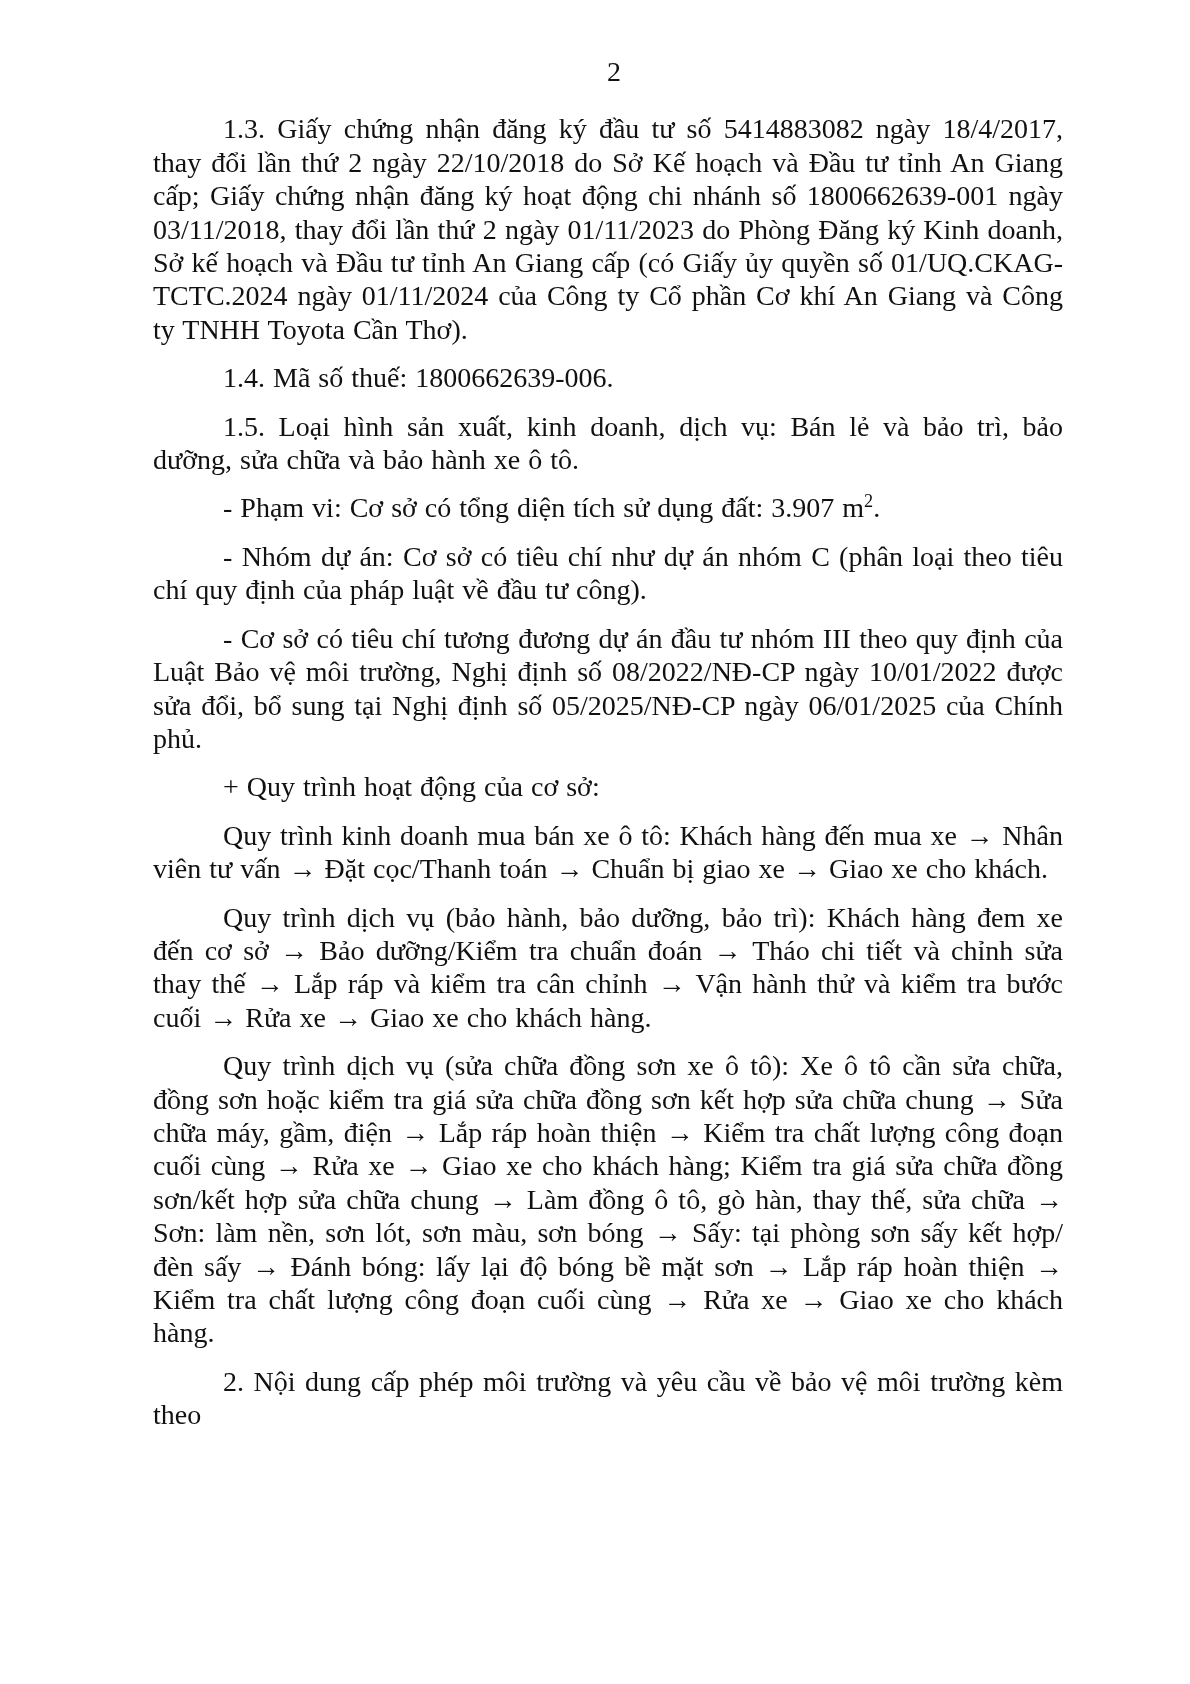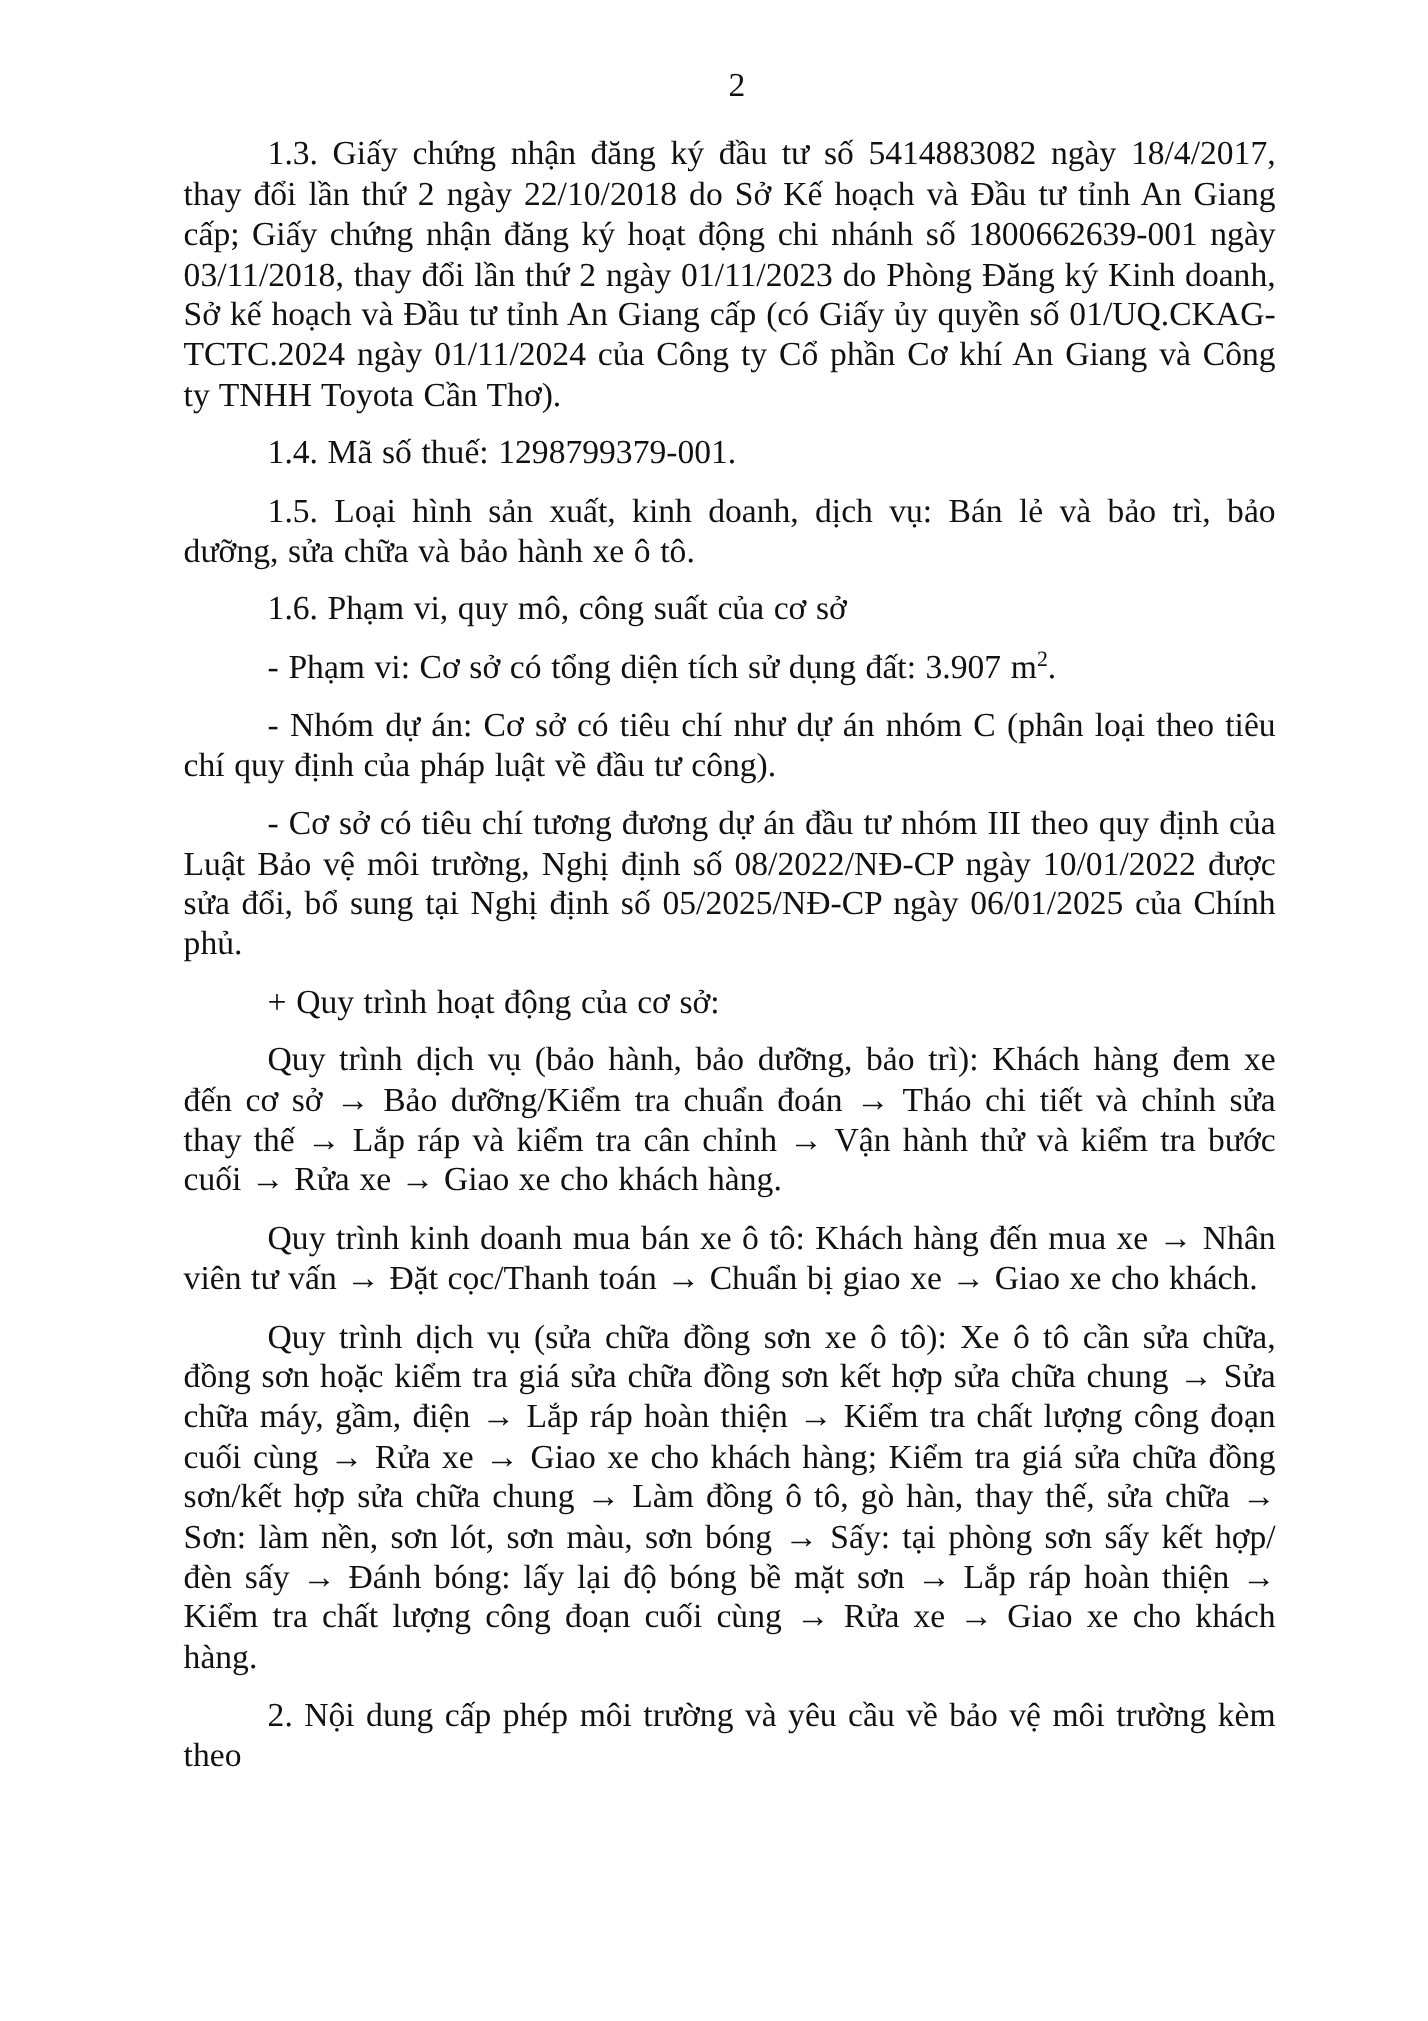--- a/index.html
+++ b/index.html
@@ -39,36 +39,35 @@
   }
 </style>
 </head>
 <body>
 
 <div class="doc-page">
   <div class="page-number">2</div>
 
   <p class="para">1.3. Giấy chứng nhận đăng ký đầu tư số 5414883082 ngày 18/4/2017, thay đổi lần thứ 2 ngày 22/10/2018 do Sở Kế hoạch và Đầu tư tỉnh An Giang cấp; Giấy chứng nhận đăng ký hoạt động chi nhánh số 1800662639-001 ngày 03/11/2018, thay đổi lần thứ 2 ngày 01/11/2023 do Phòng Đăng ký Kinh doanh, Sở kế hoạch và Đầu tư tỉnh An Giang cấp (có Giấy ủy quyền số 01/UQ.CKAG-TCTC.2024 ngày 01/11/2024 của Công ty Cổ phần Cơ khí An Giang và Công ty TNHH Toyota Cần Thơ).</p>
 
-  <p class="para">1.4. Mã số thuế: 1298799379-001.</p>
+  <p class="para">1.4. Mã số thuế: 1800662639-006.</p>
 
   <p class="para">1.5. Loại hình sản xuất, kinh doanh, dịch vụ: Bán lẻ và bảo trì, bảo dưỡng, sửa chữa và bảo hành xe ô tô.</p>
 
-  <p class="para">1.6. Phạm vi, quy mô, công suất của cơ sở</p>
 
   <p class="para"><span>- Phạm vi: Cơ sở có tổng diện tích sử dụng đất: 3.907 m</span><sup>2</sup><span>.</span></p>
 
   <p class="para">- Nhóm dự án: Cơ sở có tiêu chí như dự án nhóm C (phân loại theo tiêu chí quy định của pháp luật về đầu tư công).</p>
 
   <p class="para">- Cơ sở có tiêu chí tương đương dự án đầu tư nhóm III theo quy định của Luật Bảo vệ môi trường, Nghị định số 08/2022/NĐ-CP ngày 10/01/2022 được sửa đổi, bổ sung tại Nghị định số 05/2025/NĐ-CP ngày 06/01/2025 của Chính phủ.</p>
 
 
 
   <p class="para">+ Quy trình hoạt động của cơ sở:</p>
 
+  <p class="para">Quy trình kinh doanh mua bán xe ô tô: Khách hàng đến mua xe → Nhân viên tư vấn → Đặt cọc/Thanh toán → Chuẩn bị giao xe → Giao xe cho khách.</p>
+
   <p class="para">Quy trình dịch vụ (bảo hành, bảo dưỡng, bảo trì): Khách hàng đem xe đến cơ sở → Bảo dưỡng/Kiểm tra chuẩn đoán → Tháo chi tiết và chỉnh sửa thay thế → Lắp ráp và kiểm tra cân chỉnh → Vận hành thử và kiểm tra bước cuối → Rửa xe → Giao xe cho khách hàng.</p>
-
-  <p class="para">Quy trình kinh doanh mua bán xe ô tô: Khách hàng đến mua xe → Nhân viên tư vấn → Đặt cọc/Thanh toán → Chuẩn bị giao xe → Giao xe cho khách.</p>
 
   <p class="para">Quy trình dịch vụ (sửa chữa đồng sơn xe ô tô): Xe ô tô cần sửa chữa, đồng sơn hoặc kiểm tra giá sửa chữa đồng sơn kết hợp sửa chữa chung → Sửa chữa máy, gầm, điện → Lắp ráp hoàn thiện → Kiểm tra chất lượng công đoạn cuối cùng → Rửa xe → Giao xe cho khách hàng; Kiểm tra giá sửa chữa đồng sơn/kết hợp sửa chữa chung → Làm đồng ô tô, gò hàn, thay thế, sửa chữa → Sơn: làm nền, sơn lót, sơn màu, sơn bóng → Sấy: tại phòng sơn sấy kết hợp/đèn sấy → Đánh bóng: lấy lại độ bóng bề mặt sơn → Lắp ráp hoàn thiện → Kiểm tra chất lượng công đoạn cuối cùng → Rửa xe → Giao xe cho khách hàng.</p>
 
   <p class="para bold">2. Nội dung cấp phép môi trường và yêu cầu về bảo vệ môi trường kèm theo</p>
 </div>
 
 </body></html>

